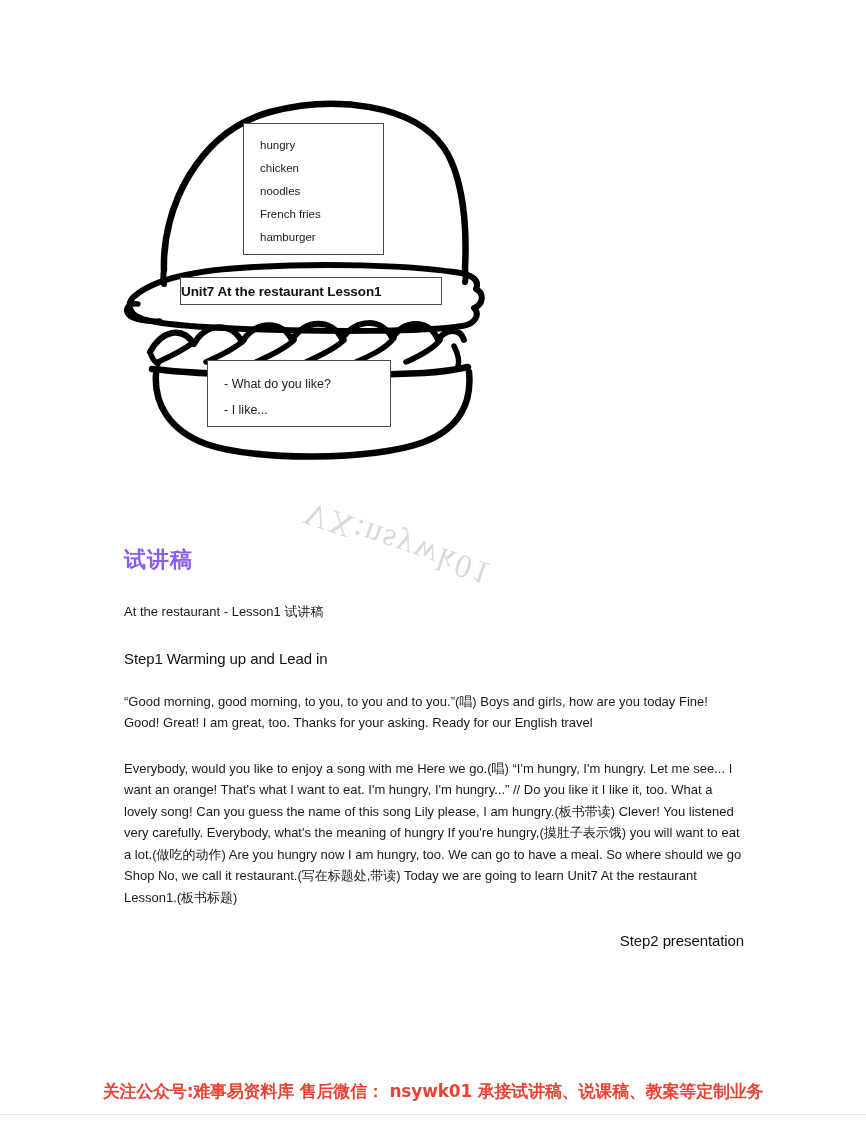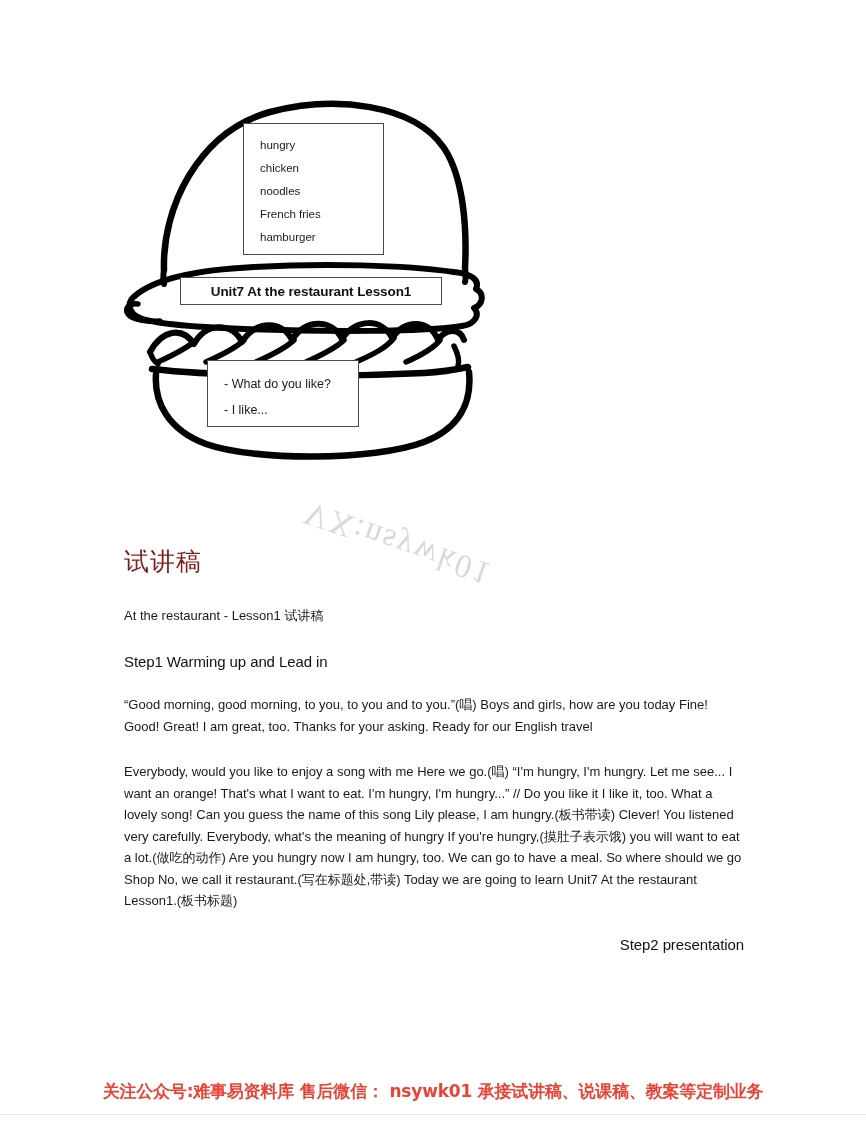--- a/index.html
+++ b/index.html
@@ -63,36 +63,36 @@
   }
 
   
   #title-box {
     left: 56px;
     top: 187px;
     width: 262px;
     height: 28px;
     display: flex;
     align-items: center;
-    justify-content: center;
+    justify-content: flex-start;
   }
   #title-box .title-text {
     font-family: "Liberation Sans", "DejaVu Sans", sans-serif;
     font-size: 13.5px;
     font-weight: 700;
     letter-spacing: -0.1px;
     color: #111;
     white-space: nowrap;
   }
 
   
   #dialogue-box {
     left: 83px;
     top: 270px;
-    width: 152px;
+    width: 184px;
     height: 67px;
     padding: 10px 0 0 16px;
   }
   #dialogue-box .line {
     font-family: "Liberation Sans", "DejaVu Sans", sans-serif;
     font-size: 12.5px;
     line-height: 26px;
     color: #1a1a1a;
     white-space: nowrap;
   }
@@ -123,24 +123,24 @@
   
   #doc {
     position: absolute;
     left: 124px;
     top: 548px;
     width: 620px;
   }
 
   #doc-title {
     font-family: "Liberation Serif", "DejaVu Serif", serif;
-    font-size: 25px;
-    font-weight: 400;
+    font-size: 22px;
+    font-weight: 700;
     line-height: 1.1;
-    color: #7f1d1d;
+    color: #8b5cf6;
     margin: 0 0 30px 0;
     letter-spacing: 1px;
   }
 
   .subtitle {
     font-family: "Liberation Sans", "DejaVu Sans", sans-serif;
     font-size: 13px;
     line-height: 1.5;
     color: #1a1a1a;
     margin: 0 0 28px 0;

